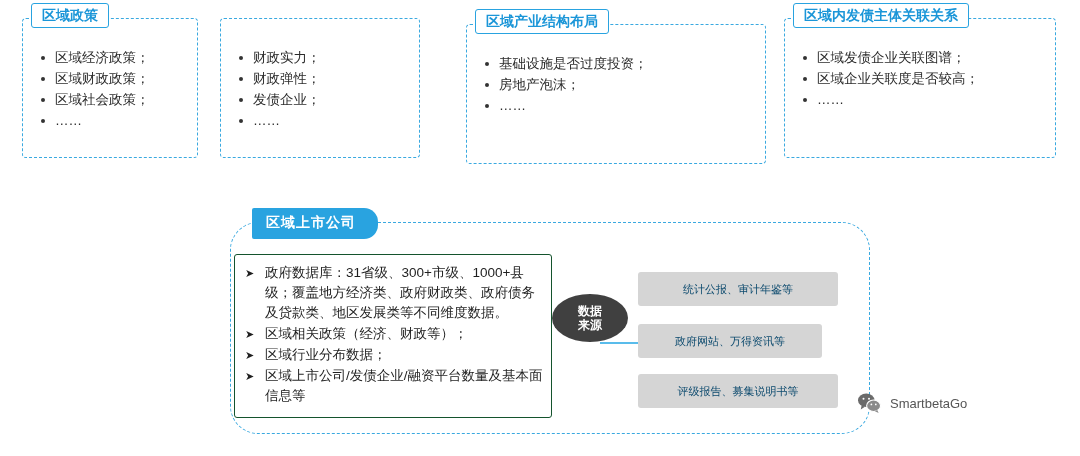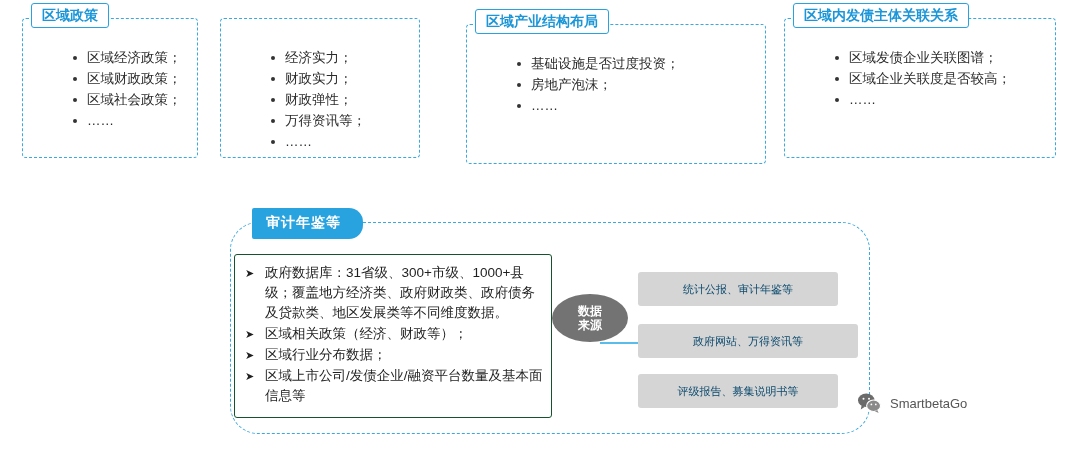--- a/index.html
+++ b/index.html
@@ -20,21 +20,20 @@
     height: 456px;
   }
 
   
   .panel {
     position: absolute;
     border: 1.5px dashed #3aa9e0;
     border-radius: 4px;
     box-sizing: border-box;
     background: #ffffff;
-    padding-left: 32px;
   }
   .panel-head {
     position: absolute;
     top: -16px;
     left: 8px;
     background: #ffffff;
     border: 1.5px solid #29a3e0;
     border-radius: 3px;
     padding: 4px 10px 5px 10px;
     color: #1b96d8;
@@ -138,21 +137,21 @@
     color: #1f1f1f;
   }
 
   
   #source-ellipse {
     position: absolute;
     left: 552px;
     top: 294px;
     width: 76px;
     height: 48px;
-    background: #737373;
+    background: #404040;
     border-radius: 50%;
     color: #ffffff;
     font-size: 12px;
     font-weight: bold;
     display: flex;
     align-items: center;
     justify-content: center;
     line-height: 14px;
     text-align: center;
   }
@@ -172,21 +171,21 @@
     background: #d5d5d5;
     border-radius: 3px;
     color: #0c4a6e;
     font-size: 11px;
     display: flex;
     align-items: center;
     justify-content: center;
     white-space: nowrap;
   }
   #result-0 { left: 638px; top: 272px; width: 200px; height: 34px; }
-  #result-1 { left: 638px; top: 324px; width: 220px; height: 34px; }
+  #result-1 { left: 638px; top: 324px; width: 184px; height: 34px; }
   #result-2 { left: 638px; top: 374px; width: 200px; height: 34px; }
 
   
   #watermark {
     position: absolute;
     left: 856px;
     top: 392px;
     display: flex;
     align-items: center;
     gap: 8px;
@@ -215,24 +214,23 @@
         <li>区域财政政策；</li>
         <li>区域社会政策；</li>
         <li>……</li>
       </ul>
     </div>
   </div>
 
   <div class="panel" id="panel-1">
     <div class="panel-body">
       <ul>
-        <li>经济实力；</li>
         <li>财政实力；</li>
         <li>财政弹性；</li>
-        <li>万得资讯等；</li>
+        <li>发债企业；</li>
         <li>……</li>
       </ul>
     </div>
   </div>
 
   <div class="panel" id="panel-2">
     <div class="panel-head">区域产业结构布局</div>
     <div class="panel-body">
       <ul>
         <li>基础设施是否过度投资；</li>
@@ -247,21 +245,21 @@
     <div class="panel-body">
       <ul>
         <li>区域发债企业关联图谱；</li>
         <li>区域企业关联度是否较高；</li>
         <li>……</li>
       </ul>
     </div>
   </div>
 
   <div id="db-container"></div>
-  <div id="db-title">审计年鉴等</div>
+  <div id="db-title">区域上市公司</div>
 
   <div id="db-list">
     <ul>
       <li>政府数据库：31省级、300+市级、1000+县级；覆盖地方经济类、政府财政类、政府债务及贷款类、地区发展类等不同维度数据。</li>
       <li>区域相关政策（经济、财政等）；</li>
       <li>区域行业分布数据；</li>
       <li>区域上市公司/发债企业/融资平台数量及基本面信息等</li>
     </ul>
   </div>
 

